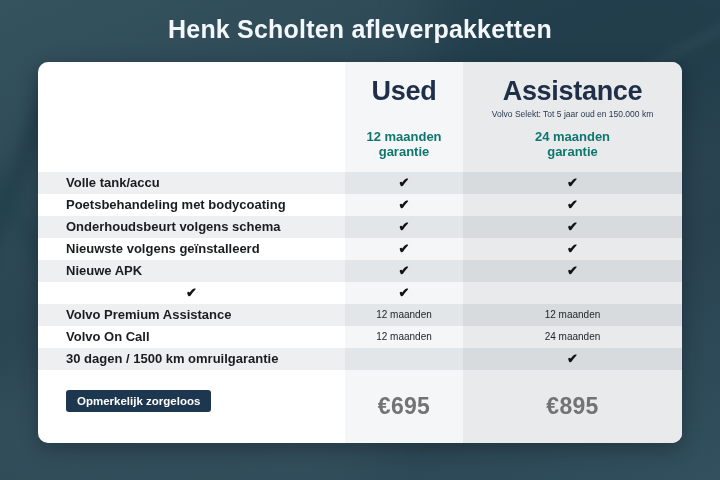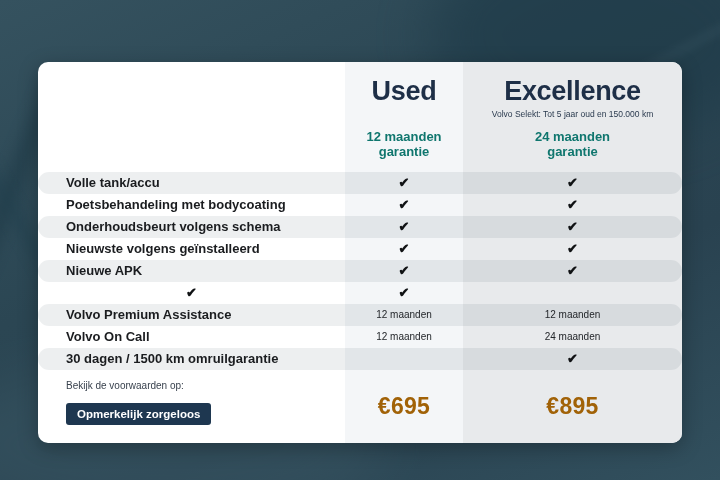--- a/index.html
+++ b/index.html
@@ -28,21 +28,21 @@
   .card { position:absolute; left:38px; top:62px; width:644px; height:381px;
           background:#ffffff; border-radius:10px; overflow:hidden;
           box-shadow:0 5px 20px rgba(0,0,0,.28); }
 
   
   .panel { position:absolute; top:0; bottom:0; }
   .panel-used { left:307px; width:118px; background:#f4f6f8; }
   .panel-exc  { left:425px; width:219px; background:#e8eaec; }
 
   .content { position:absolute; inset:0; display:flex; flex-direction:column; }
-  .grid3 { display:grid; grid-template-columns:307px 118px 219px;border-radius:21px; }
+  .grid3 { display:grid; grid-template-columns:307px 118px 219px; }
 
   
   .hdr { height:110px; }
   .hdr-cell { display:flex; flex-direction:column; align-items:center; padding-top:13px; }
   .col-name { font-size:27px; font-weight:700; color:#1e2f47; line-height:33px; letter-spacing:-.3px; }
   .col-sub  { height:14px; font-size:8.5px; line-height:13px; color:#2a3a4e; white-space:nowrap; }
   .col-warranty { margin-top:7px; width:92px; text-align:center; font-size:13px; font-weight:700;
                   color:#0f766e; line-height:15px; }
 
   
@@ -55,48 +55,49 @@
 
   
   .ftr { flex:1; }
   .ftr-left { padding:9px 0 0 28px; }
   .cond-label { font-size:10px; color:#39424e; line-height:13px; }
   .cond-url { font-size:10.5px; font-weight:700; color:#1b2530; line-height:13px; }
   .slogan-btn { display:inline-block; margin-top:11px; background:#1e3750; color:#ffffff;
                 font-size:11.5px; font-weight:700; padding:5px 11px; border-radius:3px;
                 border:none; font-family:"Liberation Sans", sans-serif; cursor:pointer; }
   .price-cell { display:flex; align-items:center; justify-content:center; }
-  .price { font-size:23px; font-weight:700; color:#a16207; letter-spacing:.3px; }
+  .price { font-size:23px; font-weight:700; color:#737373; letter-spacing:.3px; }
 </style>
 </head>
 <body>
 
 <div class="screen">
   <div class="bg-shape bg-streak-left"></div>
   <div class="bg-shape bg-streak-left2"></div>
   <div class="bg-shape bg-patch-topright"></div>
   <div class="bg-shape bg-glow-bottom"></div>
   <div class="bg-shape bg-line-topright"></div>
 
+  <div class="page-title">Henk Scholten afleverpakketten</div>
 
   <div class="card">
     <div class="panel panel-used"></div>
     <div class="panel panel-exc"></div>
 
     <div class="content">
 
       <div class="grid3 hdr">
         <div></div>
         <div class="hdr-cell">
           <div class="col-name">Used</div>
           <div class="col-sub"></div>
           <div class="col-warranty">12 maanden garantie</div>
         </div>
         <div class="hdr-cell">
-          <div class="col-name">Excellence</div>
+          <div class="col-name">Assistance</div>
           <div class="col-sub">Volvo Selekt: Tot 5 jaar oud en 150.000 km</div>
           <div class="col-warranty">24 maanden garantie</div>
         </div>
       </div>
 
       <div class="grid3 row odd">
         <div class="row-label">Volle tank/accu</div>
         <div class="val check">✔</div>
         <div class="val check">✔</div>
       </div>
@@ -135,21 +136,20 @@
         <div class="val">24 maanden</div>
       </div>
       <div class="grid3 row odd">
         <div class="row-label">30 dagen / 1500 km omruilgarantie</div>
         <div class="val"></div>
         <div class="val check">✔</div>
       </div>
 
       <div class="grid3 ftr">
         <div class="ftr-left">
-          <div class="cond-label">Bekijk de voorwaarden op:</div>
           <button class="slogan-btn">Opmerkelijk zorgeloos</button>
         </div>
         <div class="price-cell">
           <span class="price">€695</span>
         </div>
         <div class="price-cell">
           <span class="price">€895</span>
         </div>
       </div>
     </div>

